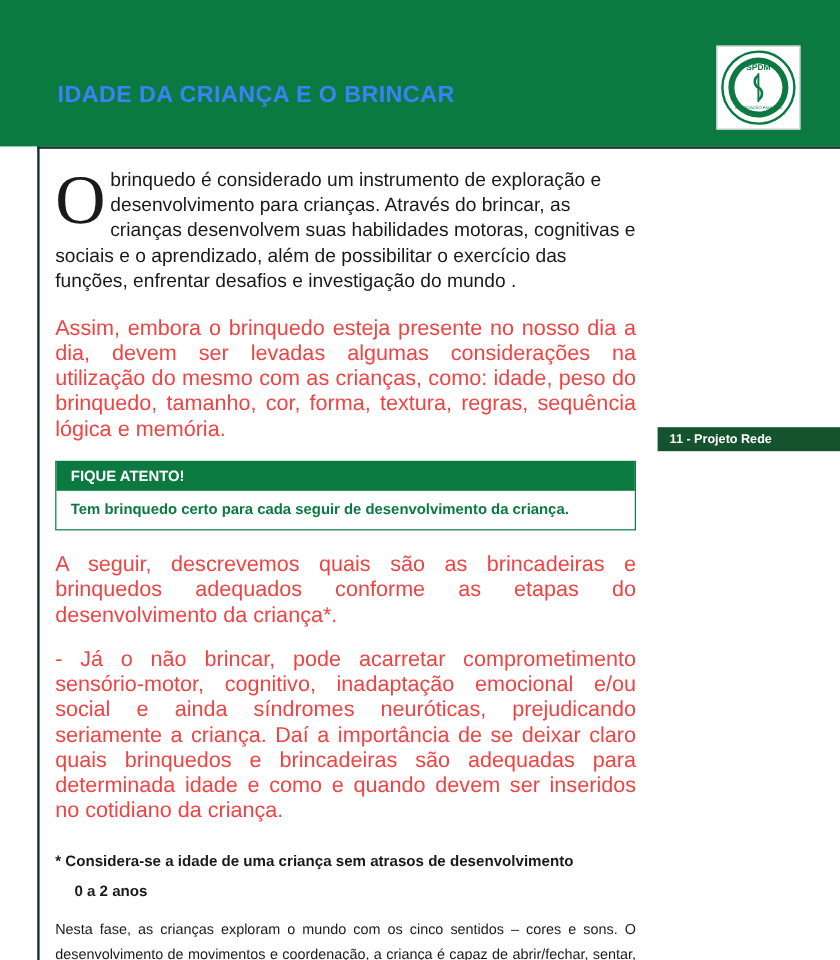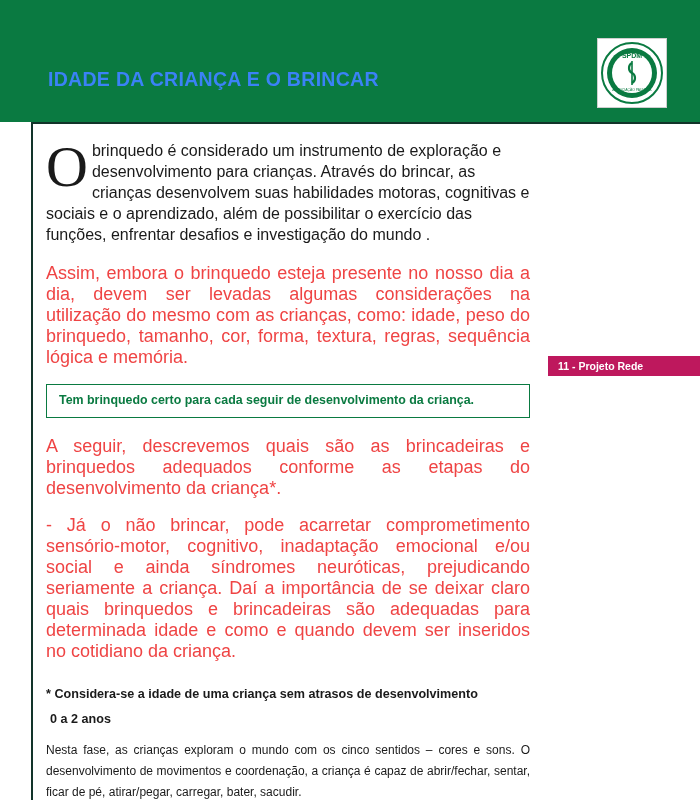--- a/index.html
+++ b/index.html
@@ -70,21 +70,21 @@
     background: #12342a;
   }
 
   
   .page-tab {
     position: absolute;
     left: 548px;
     top: 356px;
     width: 152px;
     height: 20px;
-    background: #be185d;
+    background: #14532d;
   }
   .page-tab-label {
     position: absolute;
     left: 10px;
     top: 4px;
     font-size: 10.5px;
     font-weight: bold;
     color: #ffffff;
     white-space: nowrap;
   }
@@ -146,21 +146,21 @@
     line-height: 18px;
   }
 
   .bold-note {
     margin: 22px 0 8px 0;
     font-size: 12.6px;
     font-weight: bold;
     line-height: 20px;
   }
   .section-head {
-    margin: 0 0 14px 4px;
+    margin: 0 0 14px 16px;
     font-size: 12.6px;
     font-weight: bold;
   }
   .tail-para {
     margin: 0;
     font-size: 12px;
     line-height: 21px;
     text-align: justify;
   }
 </style>
@@ -192,20 +192,21 @@
 <div class="content">
 
   <div class="dropcap-para">
     <span class="dropcap">O</span>
     <span class="dropcap-text">brinquedo é considerado um instrumento de exploração e desenvolvimento para crianças. Através do brincar, as crianças desenvolvem suas habilidades motoras, cognitivas e sociais e o aprendizado, além de possibilitar o exercício das funções, enfrentar desafios e investigação do mundo .</span>
   </div>
 
   <p class="para">Assim, embora o brinquedo esteja presente no nosso dia a dia, devem ser levadas algumas considerações na utilização do mesmo com as crianças, como: idade, peso do brinquedo, tamanho, cor, forma, textura, regras, sequência lógica e memória.</p>
 
   <div class="callout">
+    <div class="callout-head">FIQUE ATENTO!</div>
     <div class="callout-body">Tem brinquedo certo para cada seguir de desenvolvimento da criança.</div>
   </div>
 
   <p class="para">A seguir, descrevemos quais são as brincadeiras e brinquedos adequados conforme as etapas do desenvolvimento da criança*.</p>
   <p class="para">- Já o não brincar, pode acarretar comprometimento sensório-motor, cognitivo, inadaptação emocional e/ou social e ainda síndromes neuróticas, prejudicando seriamente a criança. Daí a importância de se deixar claro quais brinquedos e brincadeiras são adequadas para determinada idade e como e quando devem ser inseridos no cotidiano da criança.</p>
 
   <p class="bold-note">* Considera-se a idade de uma criança sem atrasos de desenvolvimento</p>
 
   <p class="section-head">0 a 2 anos</p>
   <p class="tail-para">Nesta fase, as crianças exploram o mundo com os cinco sentidos – cores e sons. O desenvolvimento de movimentos e coordenação, a criança é capaz de abrir/fechar, sentar, ficar de pé, atirar/pegar, carregar, bater, sacudir.</p>

